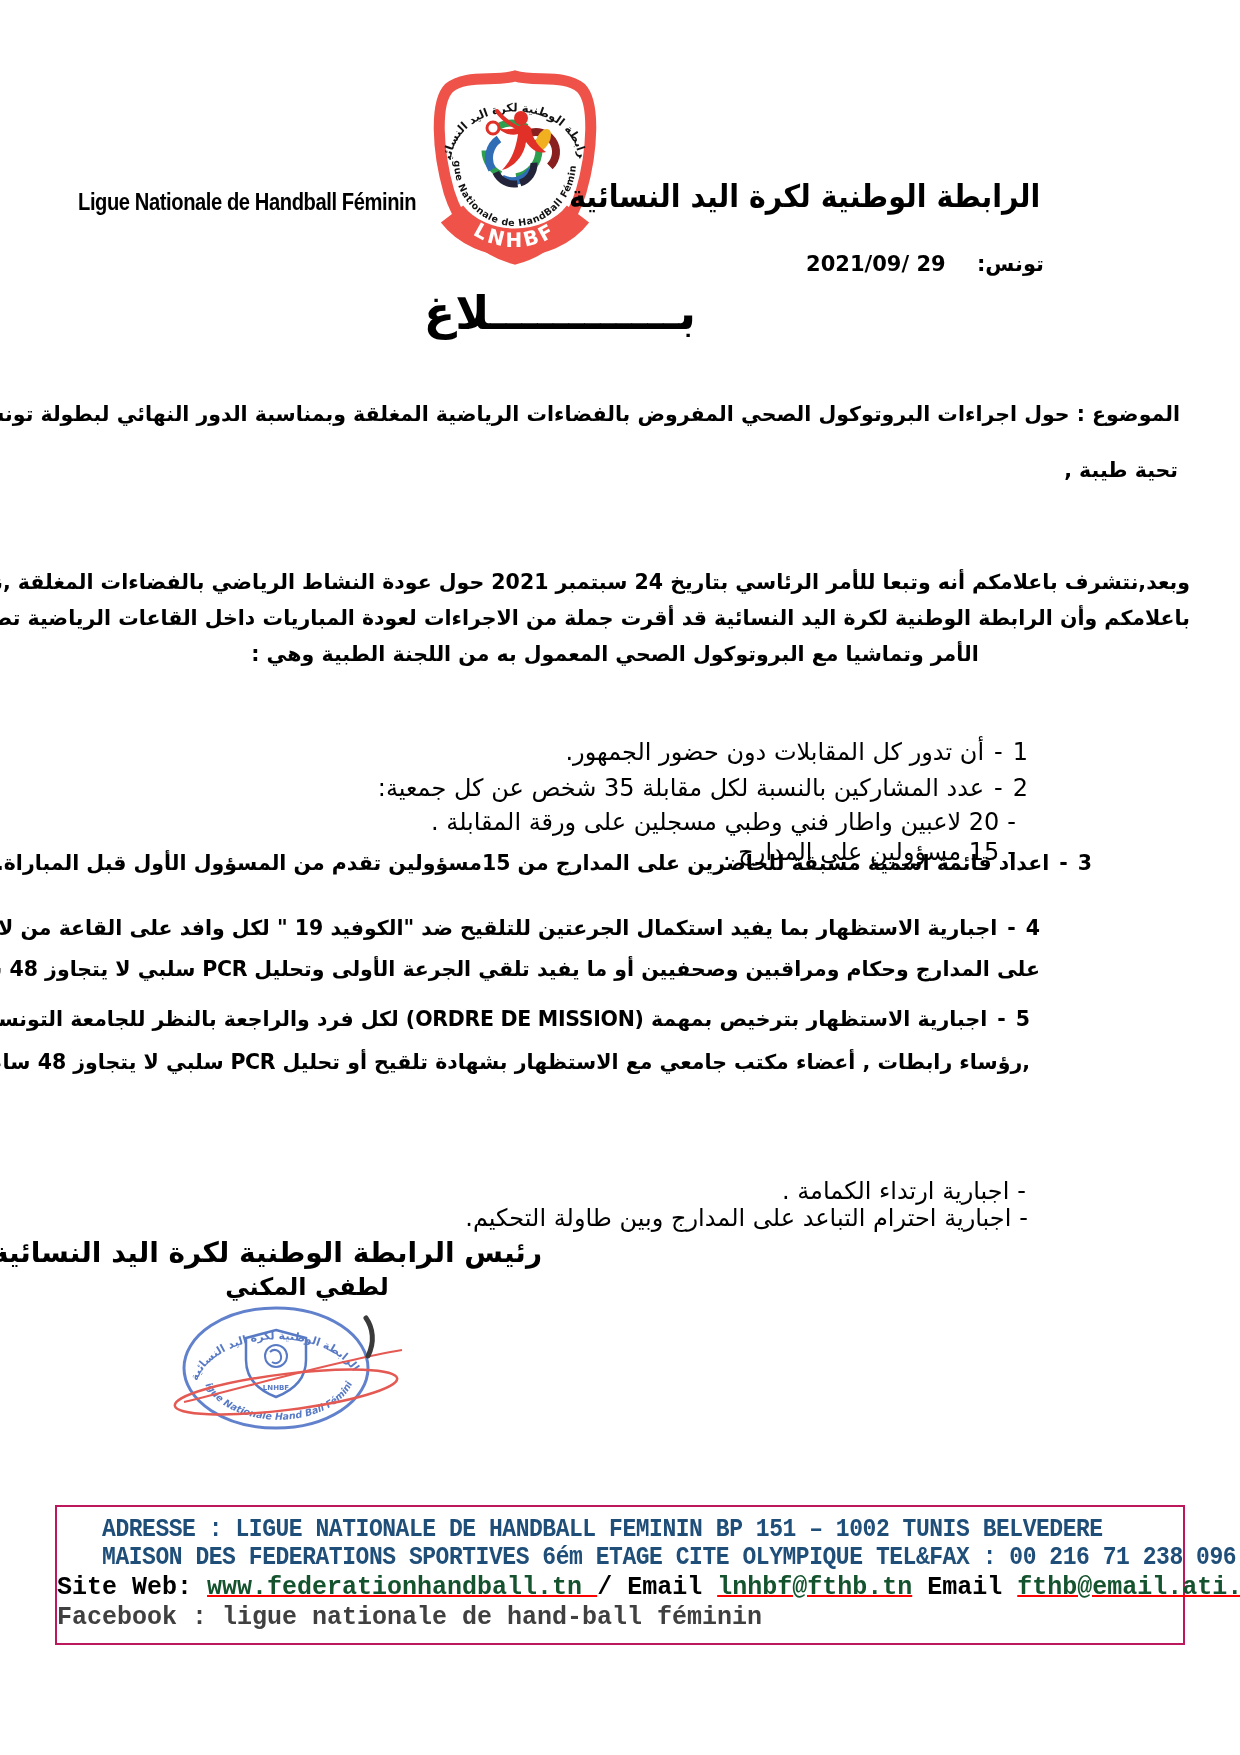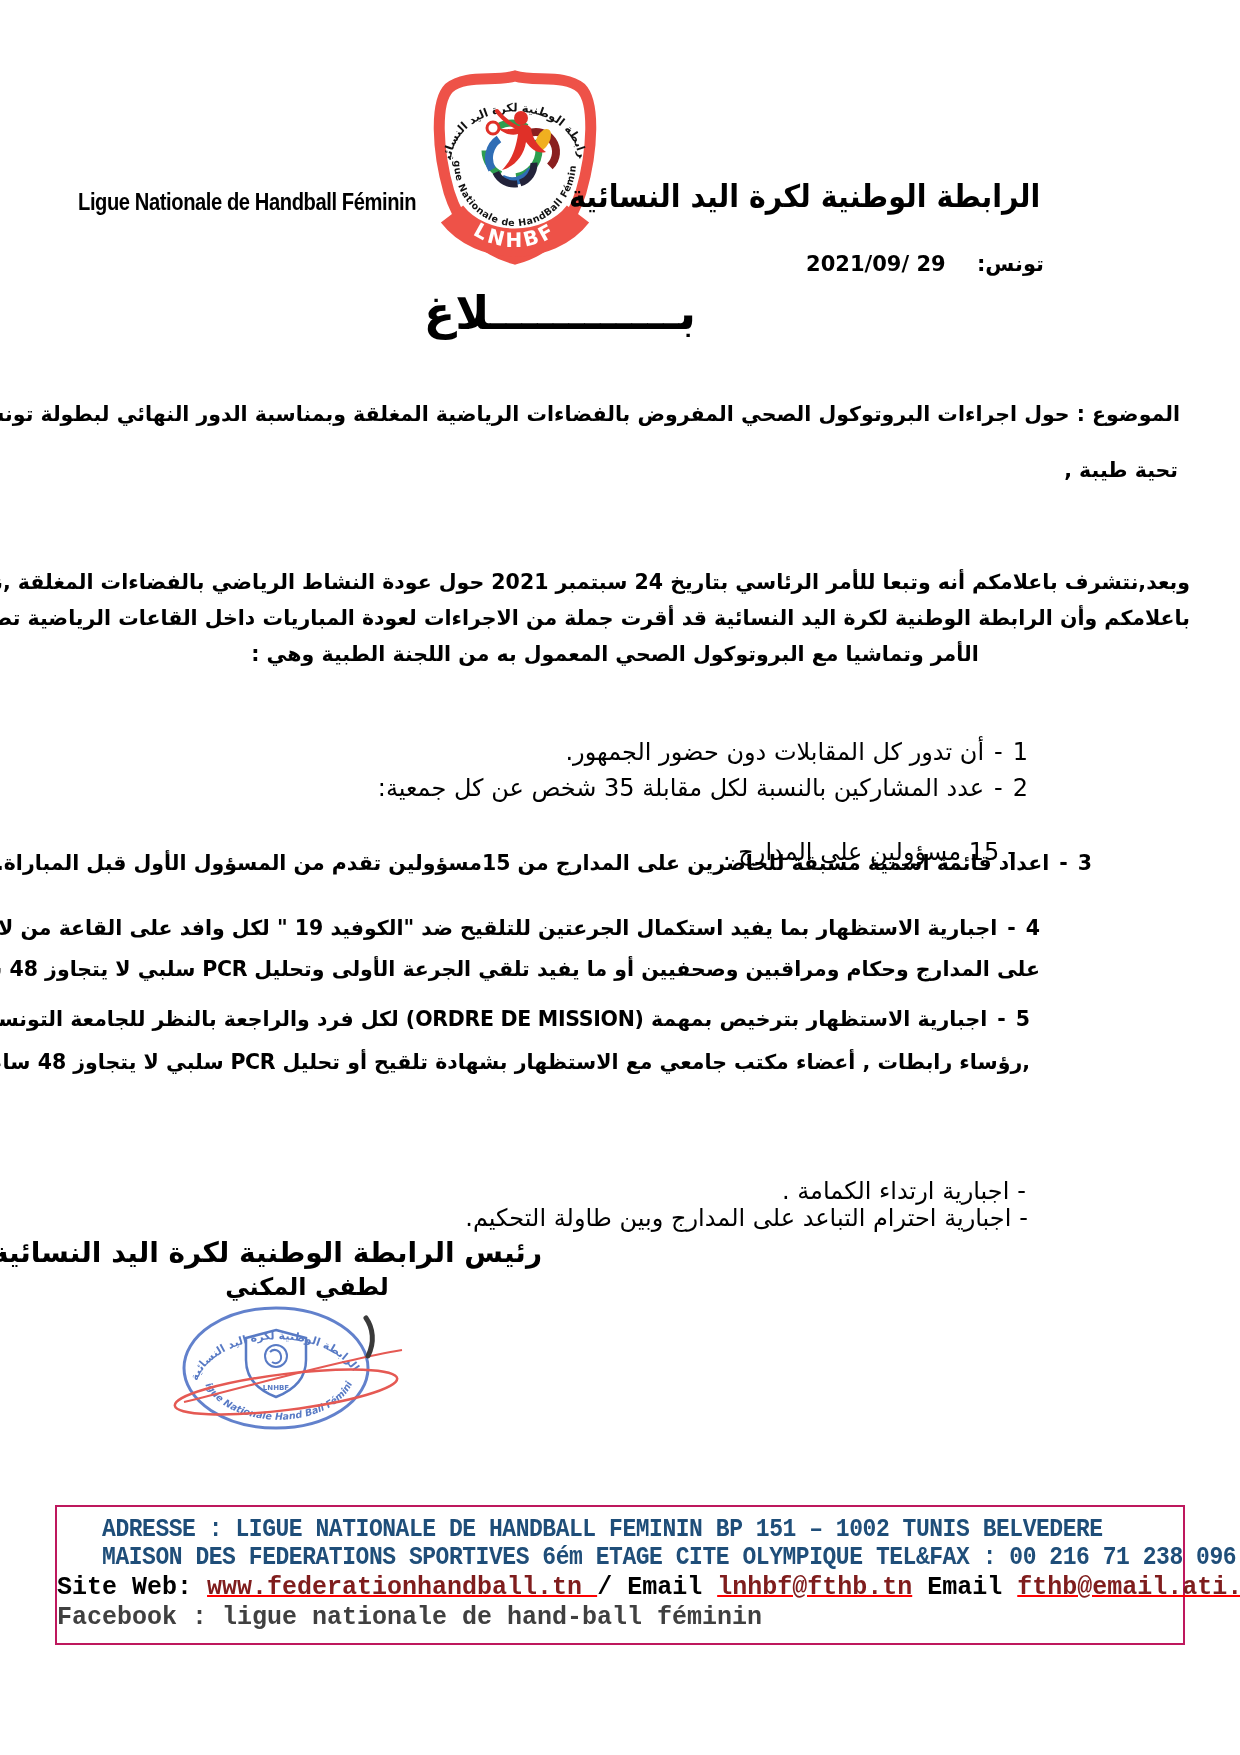--- a/index.html
+++ b/index.html
@@ -80,21 +80,21 @@
   .footer {
     position:absolute; left:55px; right:55px; top:1505px;
     border:2px solid #be185d; text-align:left; padding:9px 0 10px 0;
     font-family:Liberation Mono, monospace;
   }
   .f-line12 {
     color:#1f4e79; font-weight:bold; font-size:25px; line-height:28px;
     letter-spacing:-0.5px; transform:scaleX(0.92); transform-origin:center; white-space:nowrap;
   }
   .f-line3 { font-size:25px; font-weight:bold; line-height:31px; color:#000; white-space:nowrap; }
-  .f-line3 .lnk { color:#7f1d1d; text-decoration:underline; text-decoration-color:#ff0000; text-decoration-thickness:2px; cursor:pointer; }
+  .f-line3 .lnk { color:#14532d; text-decoration:underline; text-decoration-color:#ff0000; text-decoration-thickness:2px; cursor:pointer; }
   .f-line4 { color:#404040; font-weight:bold; font-size:25px; line-height:30px; }
 </style>
 </head>
 <body>
 
 <div class="page">
 
   <div class="org-fr">Ligue Nationale de Handball Féminin</div>
 
   <svg class="logo-svg" viewBox="0 0 182 202">
@@ -144,20 +144,23 @@
     <div class="iline">الأمر وتماشيا مع البروتوكول الصحي المعمول به من اللجنة الطبية وهي :</div>
   </div>
 
   <div class="item" id="item1">
     <span class="n">1</span><span class="d">-</span><span>أن تدور كل المقابلات دون حضور الجمهور.</span>
   </div>
 
   <div class="item" id="item2">
     <span class="n">2</span><span class="d">-</span><span>عدد المشاركين بالنسبة لكل مقابلة 35 شخص عن كل جمعية:</span>
   </div>
+  <div class="subitem" id="sub2a">
+    <span class="d">-</span><span>20 لاعبين واطار فني وطبي مسجلين على ورقة المقابلة .</span>
+  </div>
   <div class="subitem" id="sub2b">
     <span class="d">-</span><span>15 مسؤولين على المدارج .</span>
   </div>
 
   <div class="centered" id="item3">
     <div class="cline"><span style="margin-left:10px">3</span><span style="margin-left:10px">-</span><span>اعداد قائمة اسمية مسبقة للحاضرين على المدارج من  15مسؤولين  تقدم  من المسؤول الأول قبل المباراة.</span></div>
   </div>
 
   <div class="centered" id="item4">
     <div class="cline"><span style="margin-left:10px">4</span><span style="margin-left:10px">-</span><span>اجبارية الاستظهار بما يفيد استكمال الجرعتين للتلقيح ضد "الكوفيد 19 " لكل وافد على القاعة من لاعبين وفنيين ومسؤولين</span></div>

